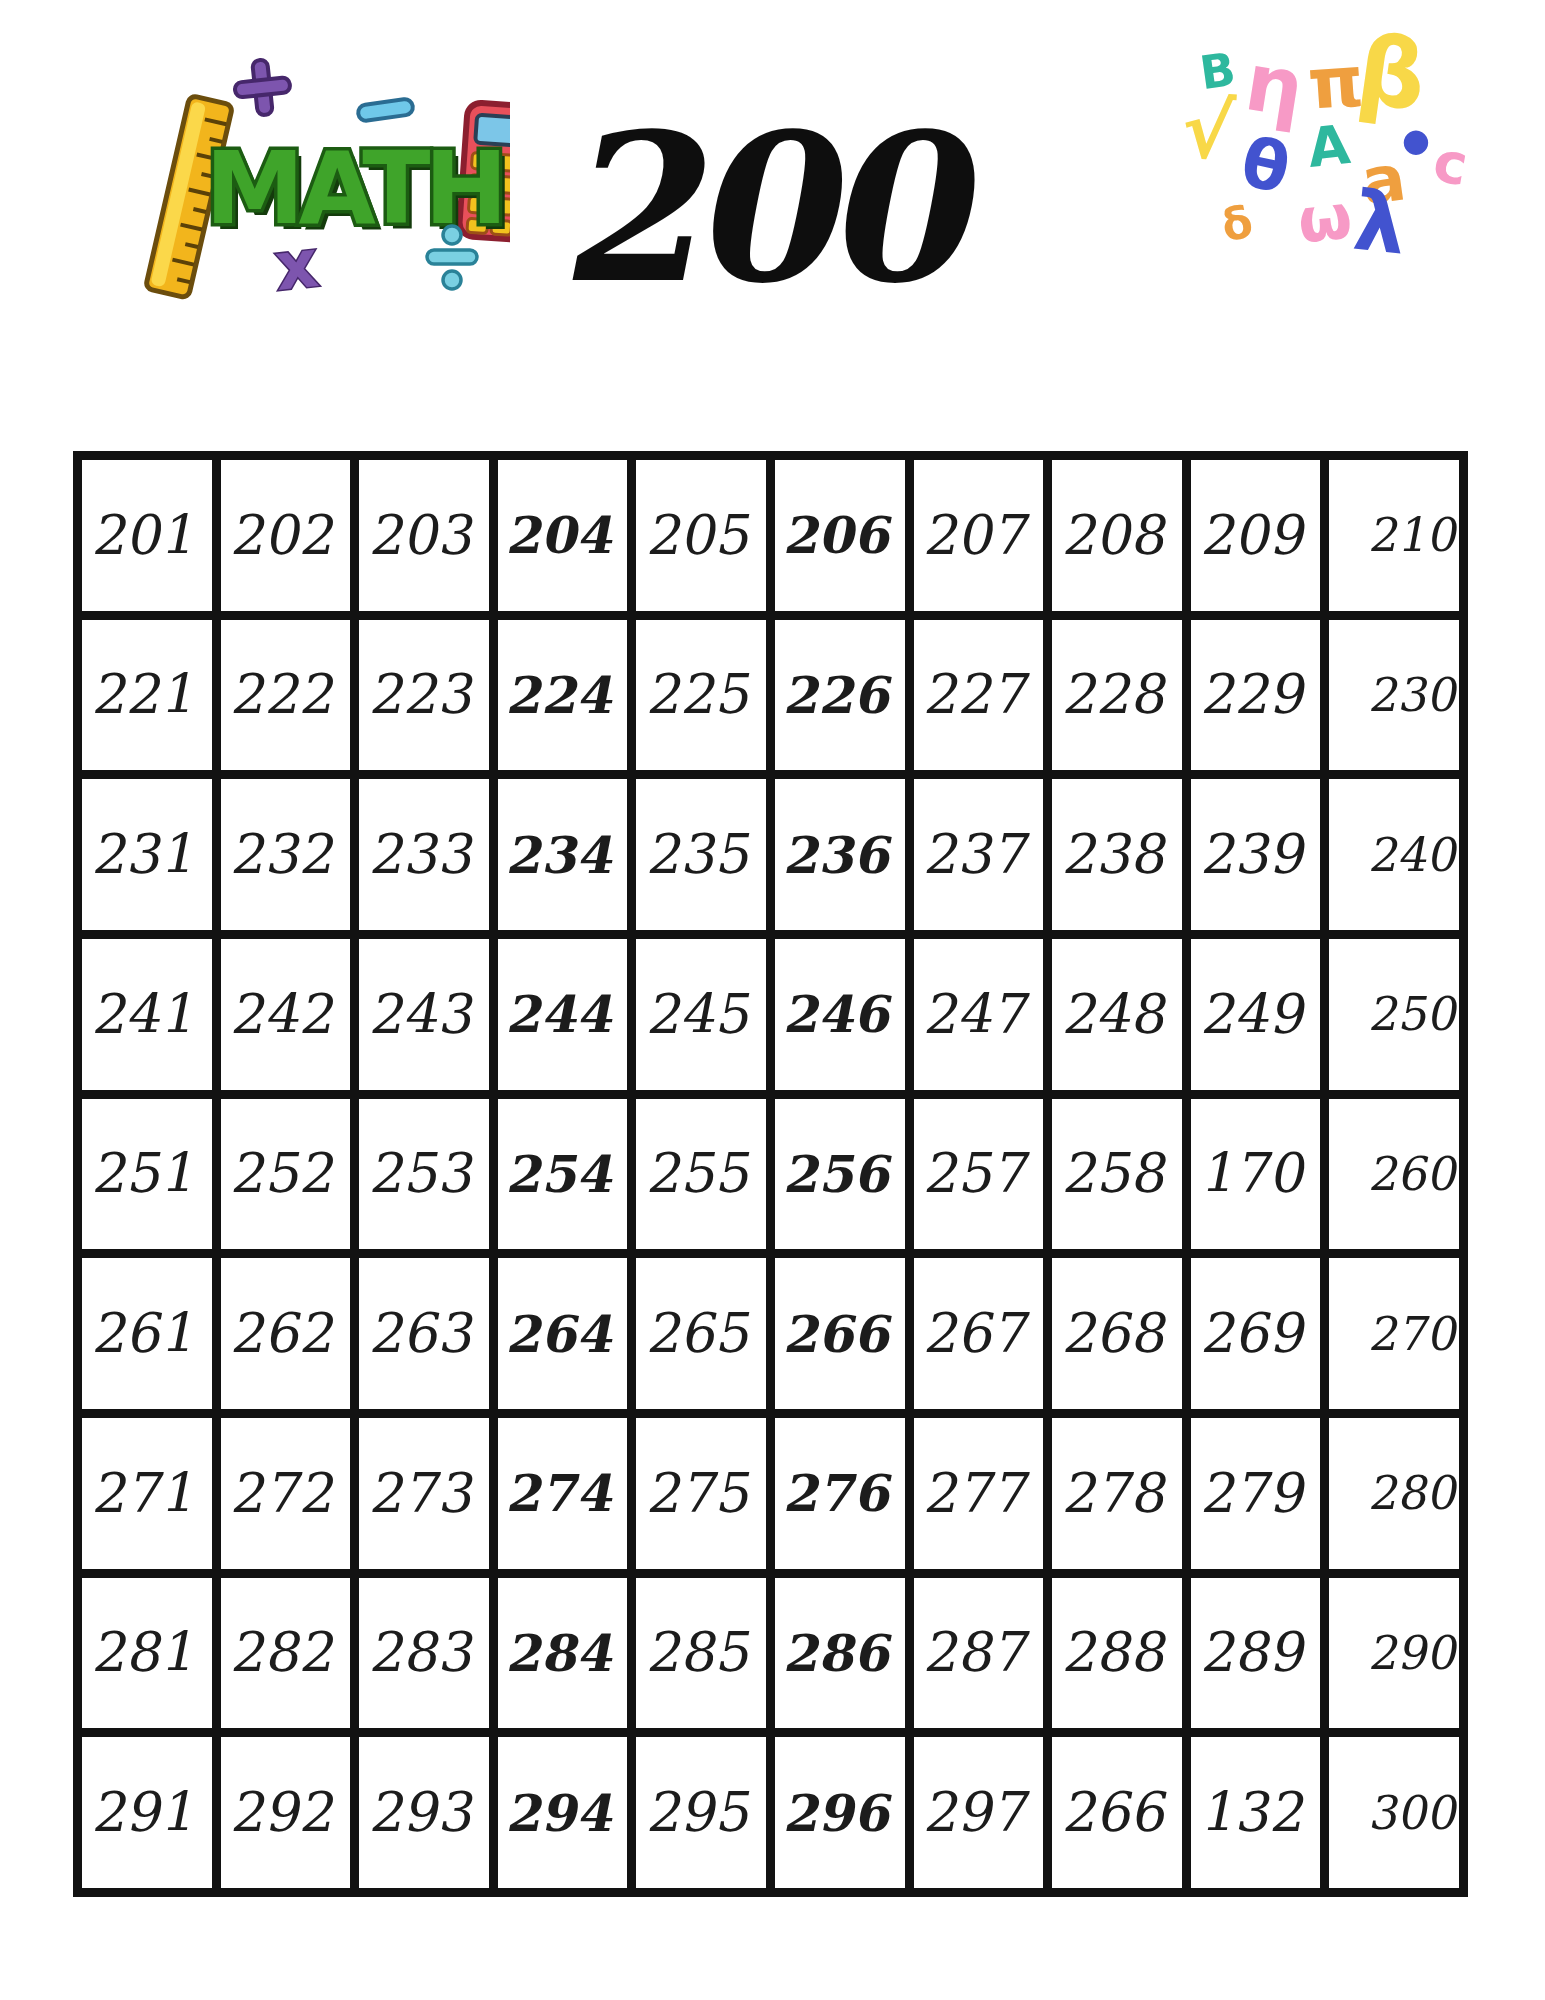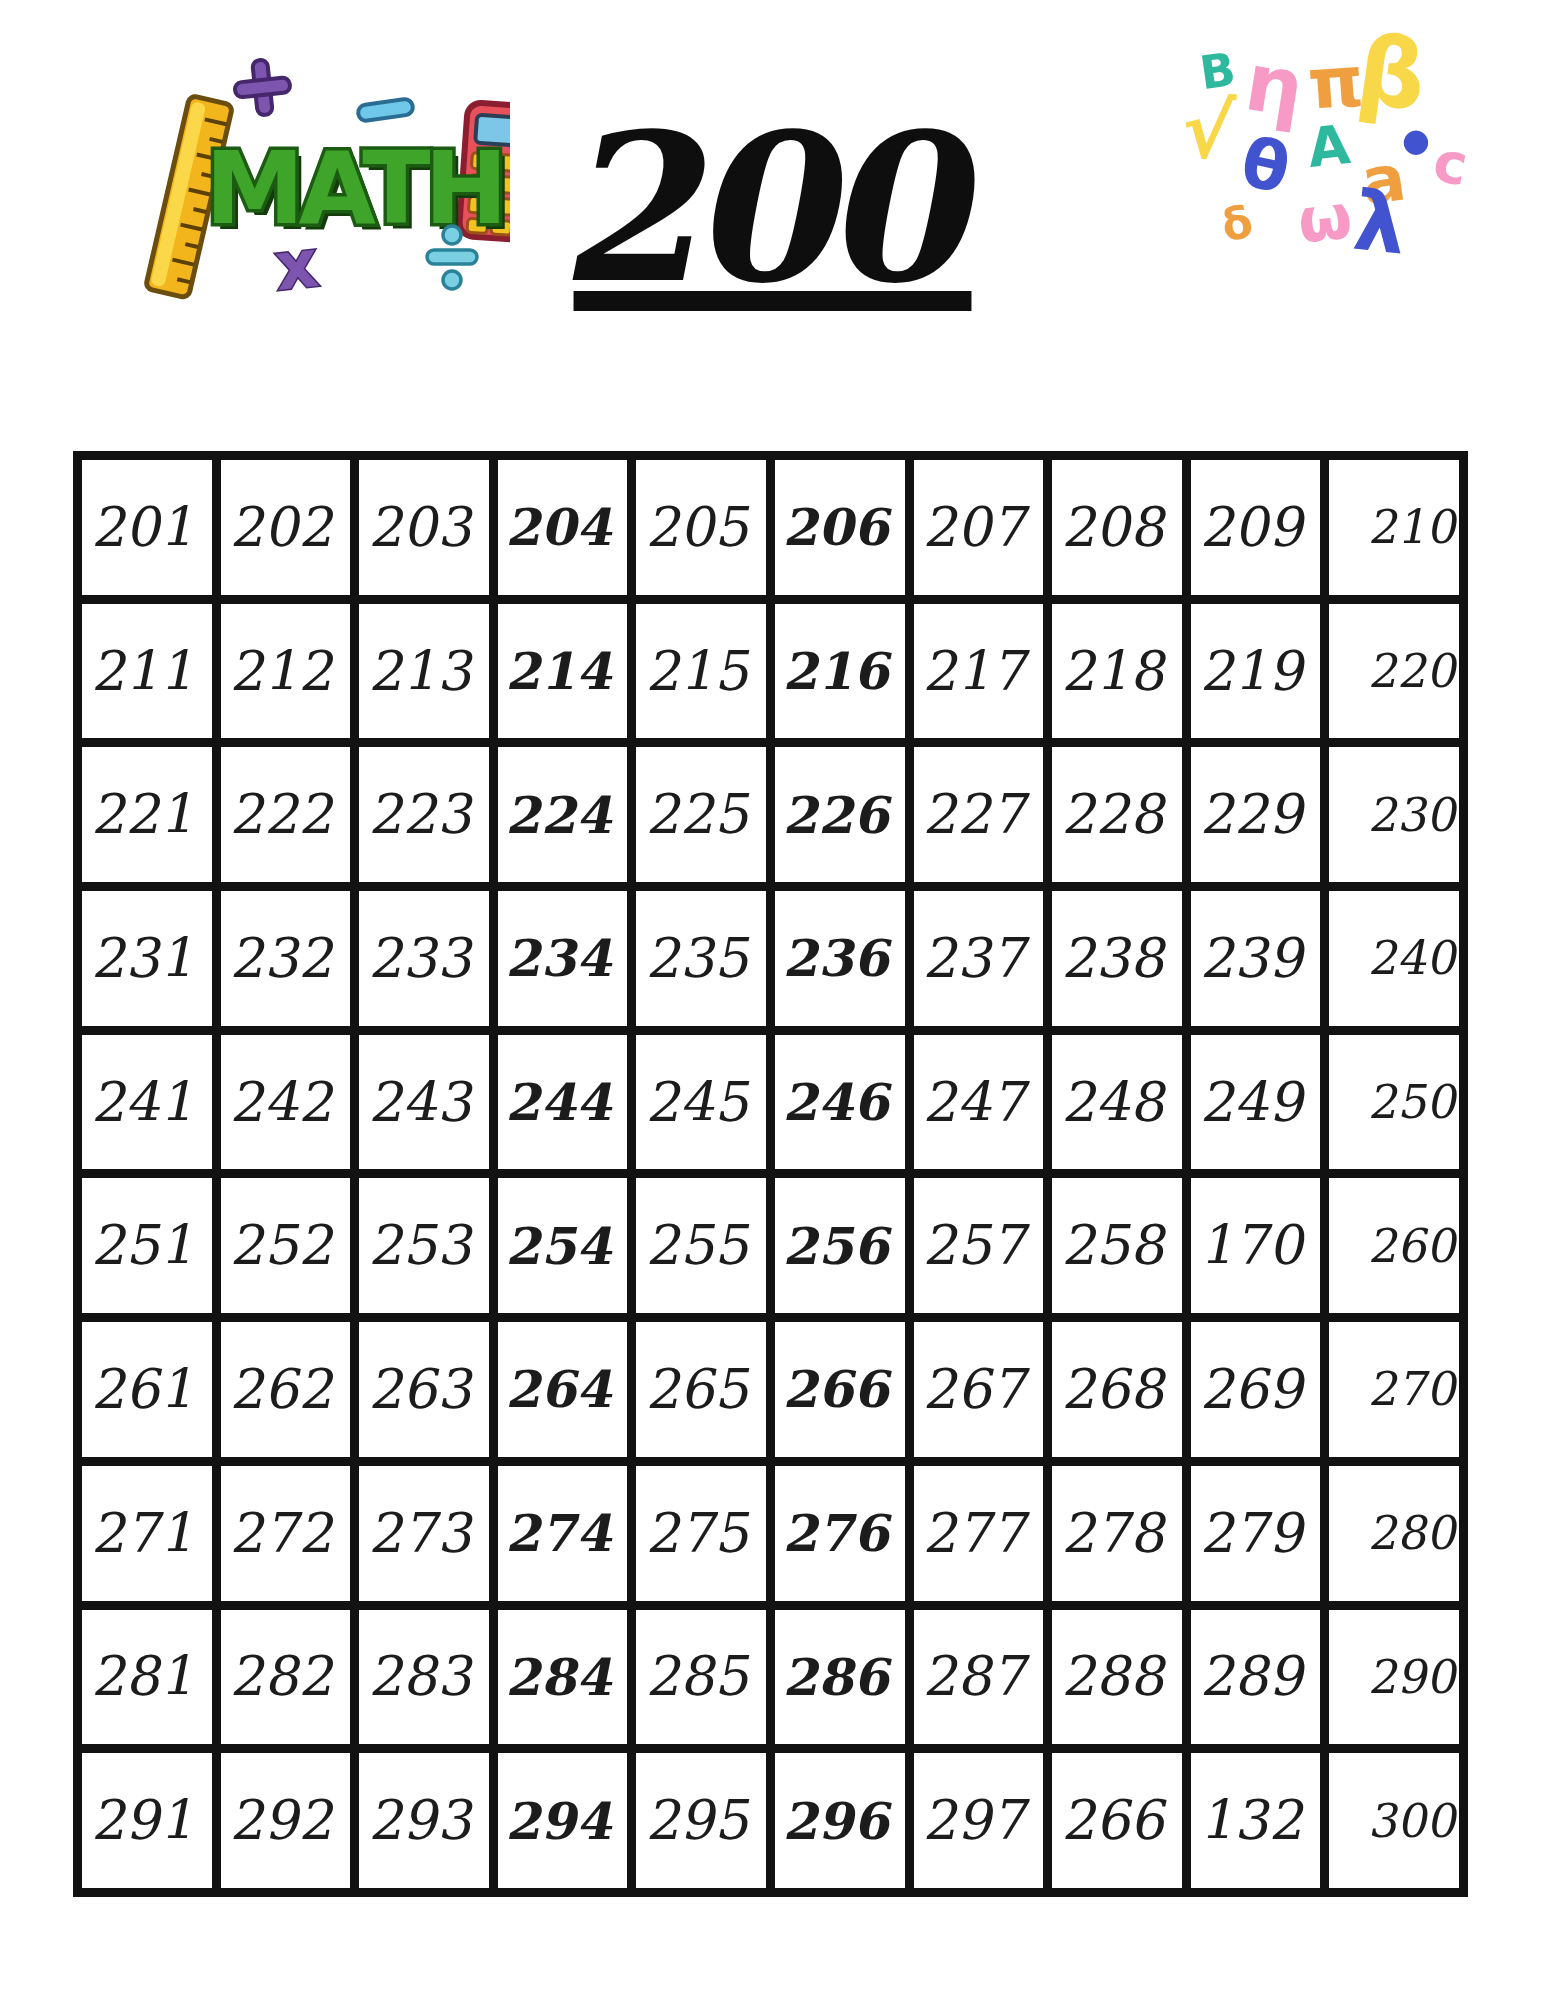--- a/index.html
+++ b/index.html
@@ -5,21 +5,21 @@
   html,body{margin:0;padding:0;background:#ffffff;}
   .page{position:relative;width:1545px;height:2000px;background:#ffffff;overflow:hidden;
         font-family:"DejaVu Sans",sans-serif;}
 
   
   .math-logo{position:absolute;left:70px;top:22px;}
 
   
   .title{position:absolute;left:0;right:0;top:96px;text-align:center;
          font-family:"DejaVu Serif",serif;font-style:italic;font-weight:bold;
-         font-size:205px;line-height:1.1;letter-spacing:-10px;color:#0e0e0e;text-decoration:underline;}
+         font-size:205px;line-height:1.1;letter-spacing:-10px;color:#0e0e0e;}
 
   
   .symbols{position:absolute;left:1150px;top:20px;width:360px;height:280px;}
   .sym{position:absolute;font-family:"DejaVu Sans",sans-serif;font-weight:bold;line-height:1;}
   .s1 {left:50px; top:28px;  font-size:46px; transform:rotate(-8deg);}
   .s2 {left:96px; top:26px;  font-size:80px; transform:rotate(9deg);}
   .s3 {left:158px;top:28px;  font-size:70px; transform:rotate(-4deg);}
   .s4 {left:208px;top:6px;   font-size:95px; transform:rotate(8deg);}
   .s5 {left:32px; top:72px;  font-size:78px; transform:rotate(4deg);}
   .s6 {left:92px; top:112px; font-size:68px; transform:rotate(12deg);}
@@ -119,32 +119,20 @@
           <td>203</td>
           <td>204</td>
           <td>205</td>
           <td>206</td>
           <td>207</td>
           <td>208</td>
           <td>209</td>
           <td>210</td>
     </tr>
     <tr>
-      <td>211</td>
-          <td>212</td>
-          <td>213</td>
-          <td>214</td>
-          <td>215</td>
-          <td>216</td>
-          <td>217</td>
-          <td>218</td>
-          <td>219</td>
-          <td>220</td>
-    </tr>
-    <tr>
       <td>221</td>
           <td>222</td>
           <td>223</td>
           <td>224</td>
           <td>225</td>
           <td>226</td>
           <td>227</td>
           <td>228</td>
           <td>229</td>
           <td>230</td>

